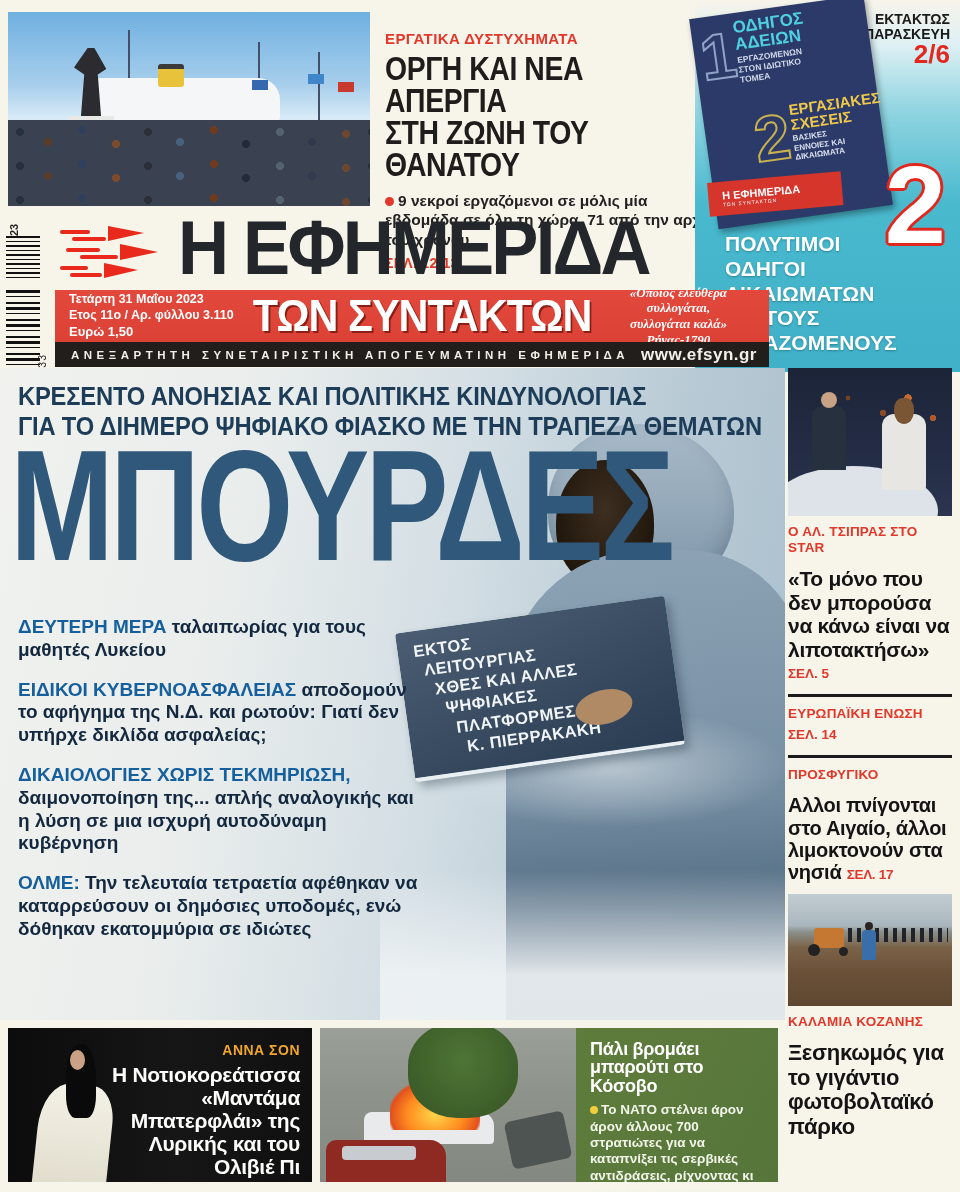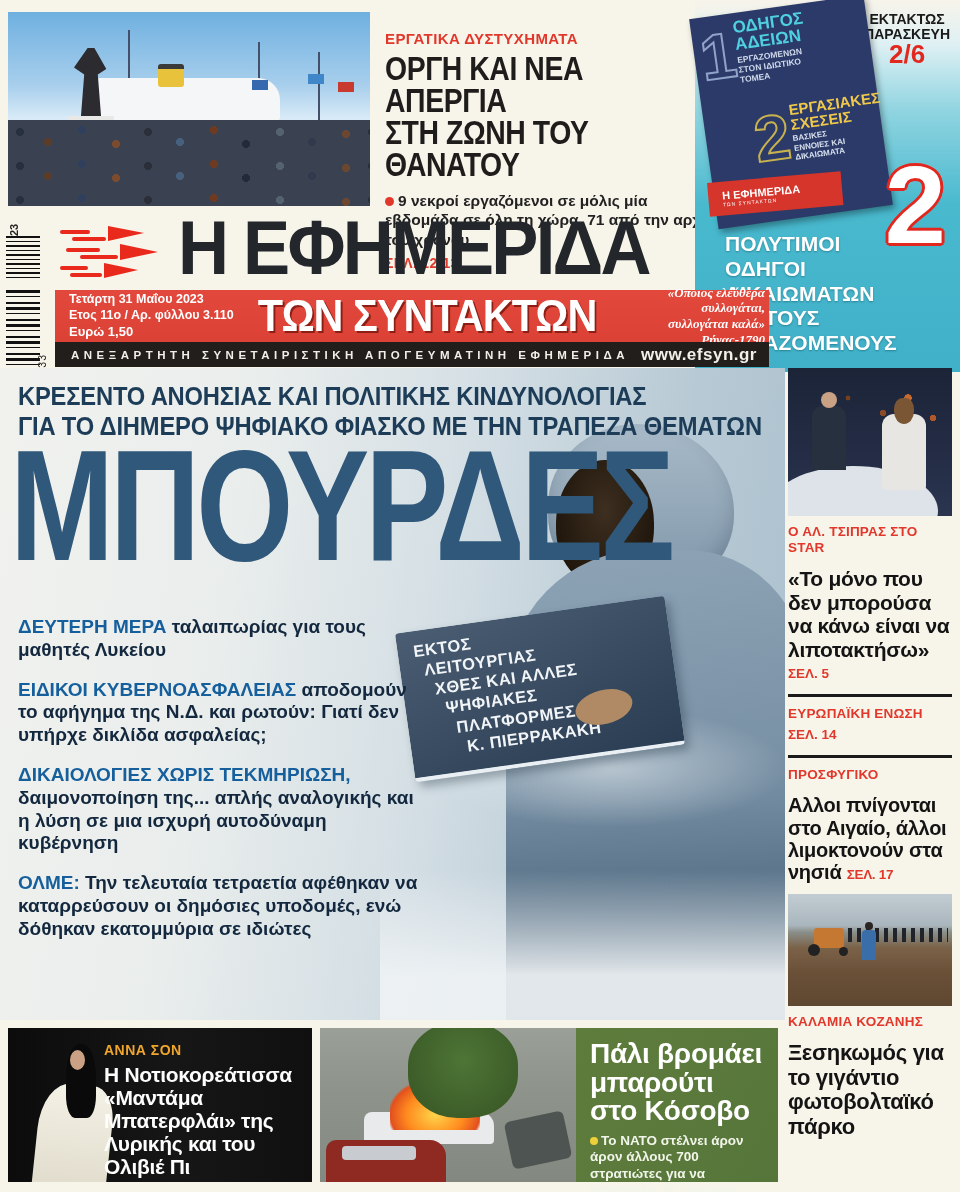--- a/index.html
+++ b/index.html
@@ -43,21 +43,21 @@
   
   #top-story{left:385px;top:30px;width:310px;}
   #top-story .k{font-size:15px;font-weight:800;letter-spacing:.4px;}
   #top-story .h{font-size:33px;line-height:.97;font-weight:800;color:#1e1d1b;letter-spacing:-.5px;margin-top:6px;width:360px;}
   #top-story .s{margin-top:10px;font-size:15.5px;font-weight:600;color:#222;line-height:1.25;width:330px;}
   .dot{display:inline-block;width:9px;height:9px;border-radius:50%;background:#e2382b;margin-right:4px;}
   #top-story .pref{display:block;margin-top:6px;}
 
   
   #promo{left:695px;top:0;width:265px;height:372px;background:linear-gradient(180deg,#f7f4ea 0%,#def0f4 12%,#8fd4e0 30%,#49b9ce 55%,#3fb0c8 100%);}
-  #promo .extra{position:absolute;right:10px;top:12px;text-align:center;line-height:1.05;}
+  #promo .extra{position:absolute;right:10px;top:12px;text-align:right;line-height:1.05;}
   #promo .extra .l{font-size:14px;font-weight:800;color:#1a1a1a;}
   #promo .extra .d{font-size:26px;font-weight:800;color:#e2281e;}
   .book{position:absolute;left:8px;top:6px;width:160px;height:200px;background:#2b3a68;transform:rotate(-8deg);box-shadow:2px 4px 6px rgba(0,0,0,.35);padding:6px 8px;}
   .book .n1{position:absolute;left:6px;top:4px;font-size:64px;font-weight:800;color:transparent;-webkit-text-stroke:2px #8fa2c8;}
   .book .t1{margin-left:34px;color:#4fd0e0;font-weight:800;font-size:17px;line-height:1;}
   .book .s1{margin-left:34px;color:#cfd8ea;font-weight:700;font-size:8.5px;line-height:1.15;margin-top:3px;width:90px;}
   .book .n2{position:absolute;left:48px;top:92px;font-size:64px;font-weight:800;color:transparent;-webkit-text-stroke:2px #c8b24f;}
   .book .t2{position:absolute;left:86px;top:96px;color:#f0c94a;font-weight:800;font-size:15px;line-height:1;}
   .book .s2{position:absolute;left:86px;top:128px;color:#d8e0ee;font-weight:700;font-size:8px;line-height:1.2;width:70px;}
   .book .band{position:absolute;left:-6px;bottom:10px;width:120px;height:34px;background:#d6352b;transform:rotate(3deg);color:#fff;display:flex;flex-direction:column;justify-content:center;padding-left:14px;}
@@ -71,21 +71,21 @@
   #barcode .b23{font-size:11px;font-weight:700;color:#222;writing-mode:vertical-rl;transform:rotate(180deg);height:40px;margin-left:2px;}
   .bars{width:34px;height:44px;background:repeating-linear-gradient(180deg,#111 0 2px,transparent 2px 5px,#111 5px 6px,transparent 6px 9px);}
   .bars2{width:34px;height:190px;margin-top:10px;background:repeating-linear-gradient(180deg,#111 0 3px,transparent 3px 6px,#111 6px 7px,transparent 7px 12px,#111 12px 14px,transparent 14px 17px);}
   #barcode .num{position:absolute;left:30px;top:58px;font-size:10.5px;color:#222;writing-mode:vertical-rl;transform:rotate(180deg);height:196px;letter-spacing:1px;}
   #mast-title{left:178px;top:210px;font-size:76px;font-weight:800;color:#23262b;letter-spacing:-3px;line-height:1;transform:scaleX(.93);transform-origin:left top;}
   #pens{left:58px;top:222px;}
   #redbar{left:55px;top:290px;width:714px;height:52px;background:linear-gradient(180deg,#e2483c,#dc4136);display:flex;align-items:center;}
   #redbar .dates{color:#fff;font-size:12.5px;line-height:1.25;padding-left:14px;width:185px;font-weight:600;}
   #redbar .dates .pr{font-weight:800;font-size:13px;}
   #redbar .twn{color:#fff;font-size:44px;font-weight:800;letter-spacing:-1px;text-shadow:2px 2px 0 #8c1f15;transform:scaleX(.94);white-space:nowrap;}
-  #redbar .quote{margin-left:auto;padding-right:4px;color:#fff;font-size:13px;font-style:italic;font-weight:700;text-align:right;line-height:1.2;font-family:"Liberation Serif","DejaVu Serif",serif;}
+  #redbar .quote{margin-left:auto;padding-right:14px;color:#fff;font-size:13px;font-style:italic;font-weight:700;text-align:center;line-height:1.2;font-family:"Liberation Serif","DejaVu Serif",serif;}
   #blackbar{left:55px;top:342px;width:714px;height:25px;background:#221e1b;color:#f2efe8;display:flex;align-items:center;}
   #blackbar .strap{font-size:11.5px;letter-spacing:4.5px;padding-left:16px;font-weight:600;}
   #blackbar .web{margin-left:auto;padding-right:12px;font-size:17px;font-weight:800;letter-spacing:.5px;}
 
   
   #main{left:0;top:368px;width:785px;height:652px;background:linear-gradient(100deg,#f1f2ee 0%,#e9edec 30%,#d3dee4 55%,#b7c9d4 78%,#a9bfcd 100%);overflow:hidden;}
   .hood{position:absolute;left:548px;top:56px;width:186px;height:170px;background:linear-gradient(180deg,#a8bac8,#7e96a9);border-radius:48% 52% 46% 46%;box-shadow:inset 0 -10px 18px rgba(40,60,80,.25);}
   .face{position:absolute;left:556px;top:92px;width:98px;height:126px;background:radial-gradient(ellipse at 50% 40%,#3d2f20,#20160c 75%);border-radius:50% 50% 46% 46%;}
   .body{position:absolute;left:506px;top:182px;width:300px;height:470px;background:linear-gradient(175deg,#8da3b5 0%,#7a92a6 45%,#5f7a90 75%,#4f6a81 100%);border-radius:46% 40% 0 0/30% 26% 0 0;}
   .bodyshade{position:absolute;left:506px;top:430px;width:300px;height:222px;background:linear-gradient(180deg,rgba(60,82,102,0),rgba(60,82,102,.55));}
@@ -125,32 +125,32 @@
   .tractor:after{content:"";position:absolute;right:-4px;bottom:-8px;width:9px;height:9px;border-radius:50%;background:#222;}
   .crowdline{position:absolute;right:4px;top:34px;width:100px;height:14px;background:repeating-linear-gradient(90deg,#20242a 0 4px,transparent 4px 9px);}
   .bluey{position:absolute;left:74px;top:36px;width:14px;height:30px;background:#3a6ea8;border-radius:4px 4px 0 0;}
   .bluey:before{content:"";position:absolute;left:3px;top:-8px;width:8px;height:8px;border-radius:50%;background:#2a2522;}
 
   
   #culture{left:8px;top:1028px;width:304px;height:154px;background:linear-gradient(90deg,#0c0c0c,#161616 55%,#101010);overflow:hidden;}
   .m-robe{position:absolute;left:28px;top:56px;width:74px;height:120px;background:linear-gradient(180deg,#f4f1e6,#ded9c8);border-radius:40% 30% 10% 10%;transform:rotate(6deg);}
   .m-hair{position:absolute;left:58px;top:16px;width:30px;height:74px;background:#0a0a0a;border-radius:45% 45% 30% 30%;}
   .m-face{position:absolute;left:62px;top:22px;width:15px;height:20px;background:#caa184;border-radius:50%;}
-  #culture .tx{position:absolute;right:12px;top:14px;width:196px;text-align:left;}
+  #culture .tx{position:absolute;right:12px;top:14px;width:196px;text-align:right;}
   #culture .k{color:#f0a62d;font-size:14px;font-weight:800;letter-spacing:.5px;}
   #culture .h{color:#fdfdfb;font-size:21px;font-weight:800;line-height:1.1;margin-top:5px;letter-spacing:-.3px;}
   #kos-photo{left:320px;top:1028px;width:256px;height:154px;overflow:hidden;background:linear-gradient(180deg,#9aa098 0%,#8e948c 40%,#838980 100%);}
   .tree{position:absolute;left:88px;top:-6px;width:110px;height:96px;background:radial-gradient(ellipse at 50% 40%,#4e7536,#3c5c28 75%);border-radius:45%;}
   .fire{position:absolute;left:70px;top:52px;width:90px;height:50px;background:radial-gradient(ellipse at 50% 70%,#ffd54a 0%,#ff8a1e 45%,#e2501e 70%,transparent 75%);}
   .whitecar{position:absolute;left:44px;top:84px;width:130px;height:32px;background:#e8eaec;border-radius:8px 14px 4px 4px;}
   .redcar{position:absolute;left:6px;top:112px;width:120px;height:46px;background:#8e2a22;border-radius:10px 16px 4px 4px;}
   .redcar:before{content:"";position:absolute;left:16px;top:6px;width:74px;height:14px;background:#c8ccd0;border-radius:4px;}
   .bin{position:absolute;right:8px;top:88px;width:60px;height:48px;background:#4e5452;border-radius:6px;transform:rotate(-12deg);}
   #green{left:576px;top:1028px;width:202px;height:154px;background:linear-gradient(120deg,#5e7d3c,#56753a);padding:12px 12px 0 14px;box-sizing:border-box;}
-  #green .h{color:#fff;font-size:28px;font-weight:800;line-height:1.02;letter-spacing:-.3px;}
+  #green .h{color:#fff;font-size:18px;font-weight:800;line-height:1.02;letter-spacing:-.3px;}
   #green .s{color:#f2f5ea;font-size:13.5px;font-weight:600;line-height:1.22;margin-top:7px;}
   .ydot{display:inline-block;width:8px;height:8px;border-radius:50%;background:#f0d03a;margin-right:3px;}
 </style>
 </head>
 <body>
 
 <div id="page">
 
   <div class="abs" id="port-photo">
     <div class="mast" style="left:120px"></div>

